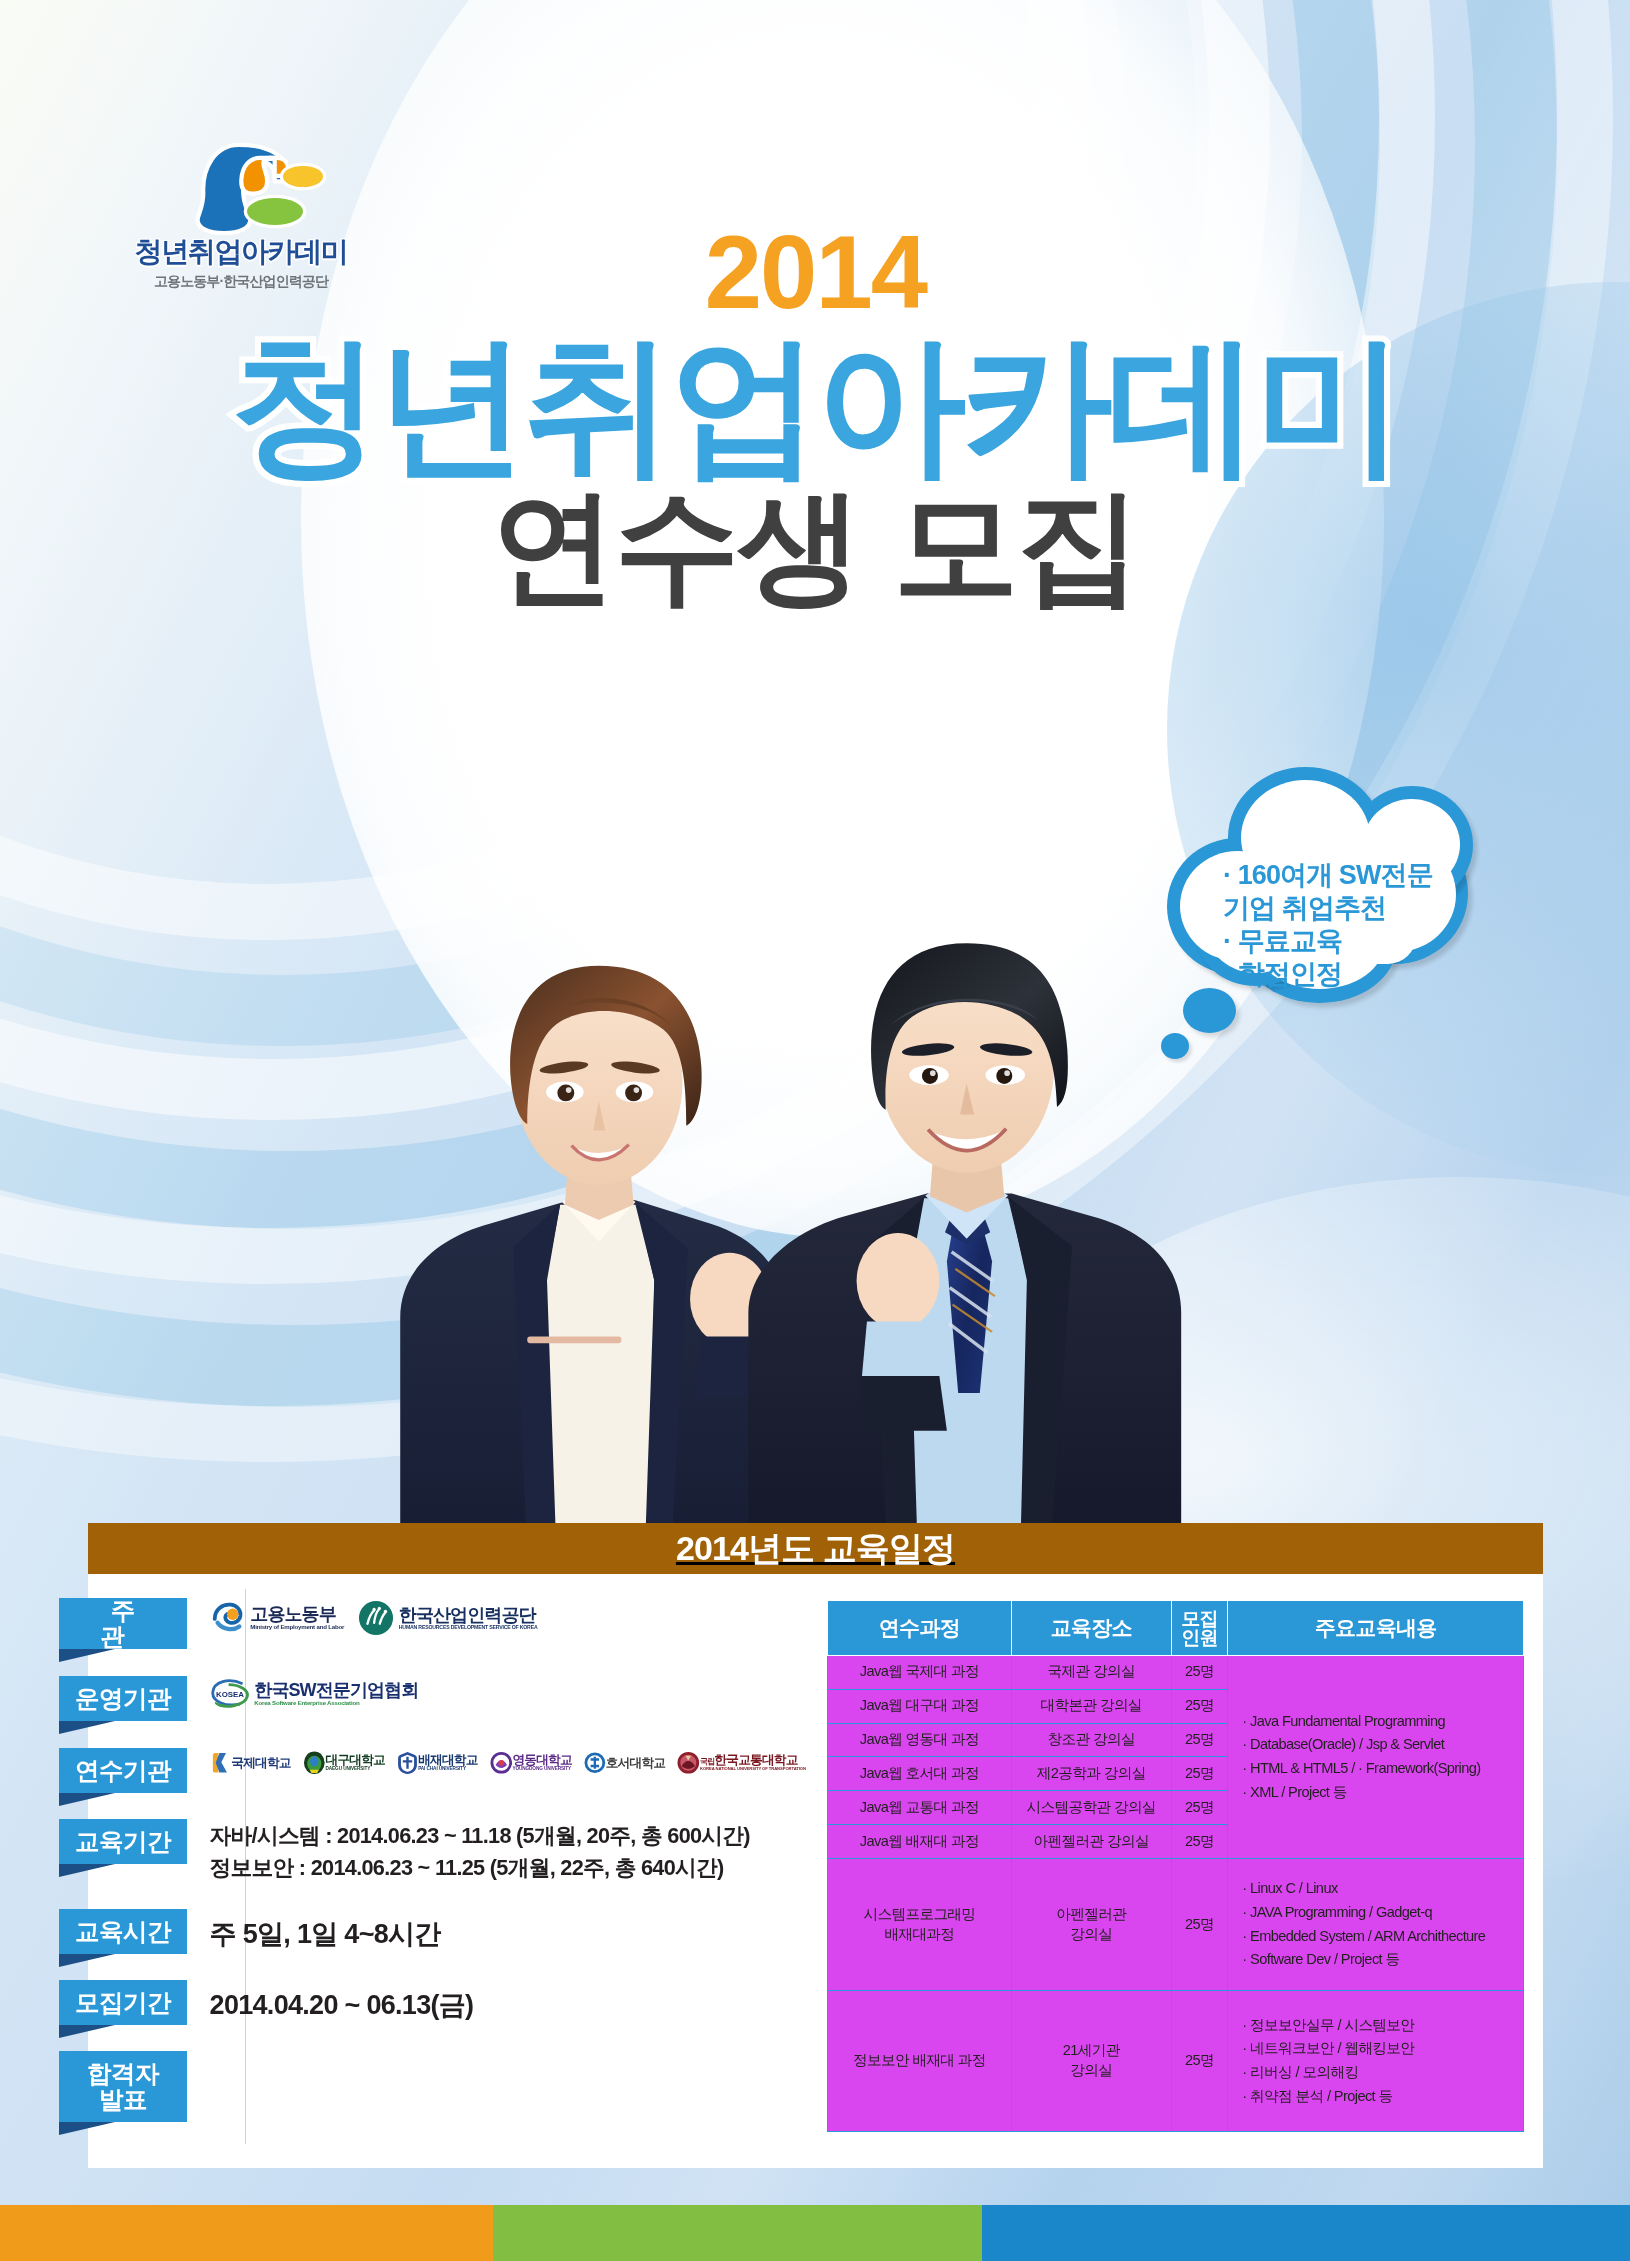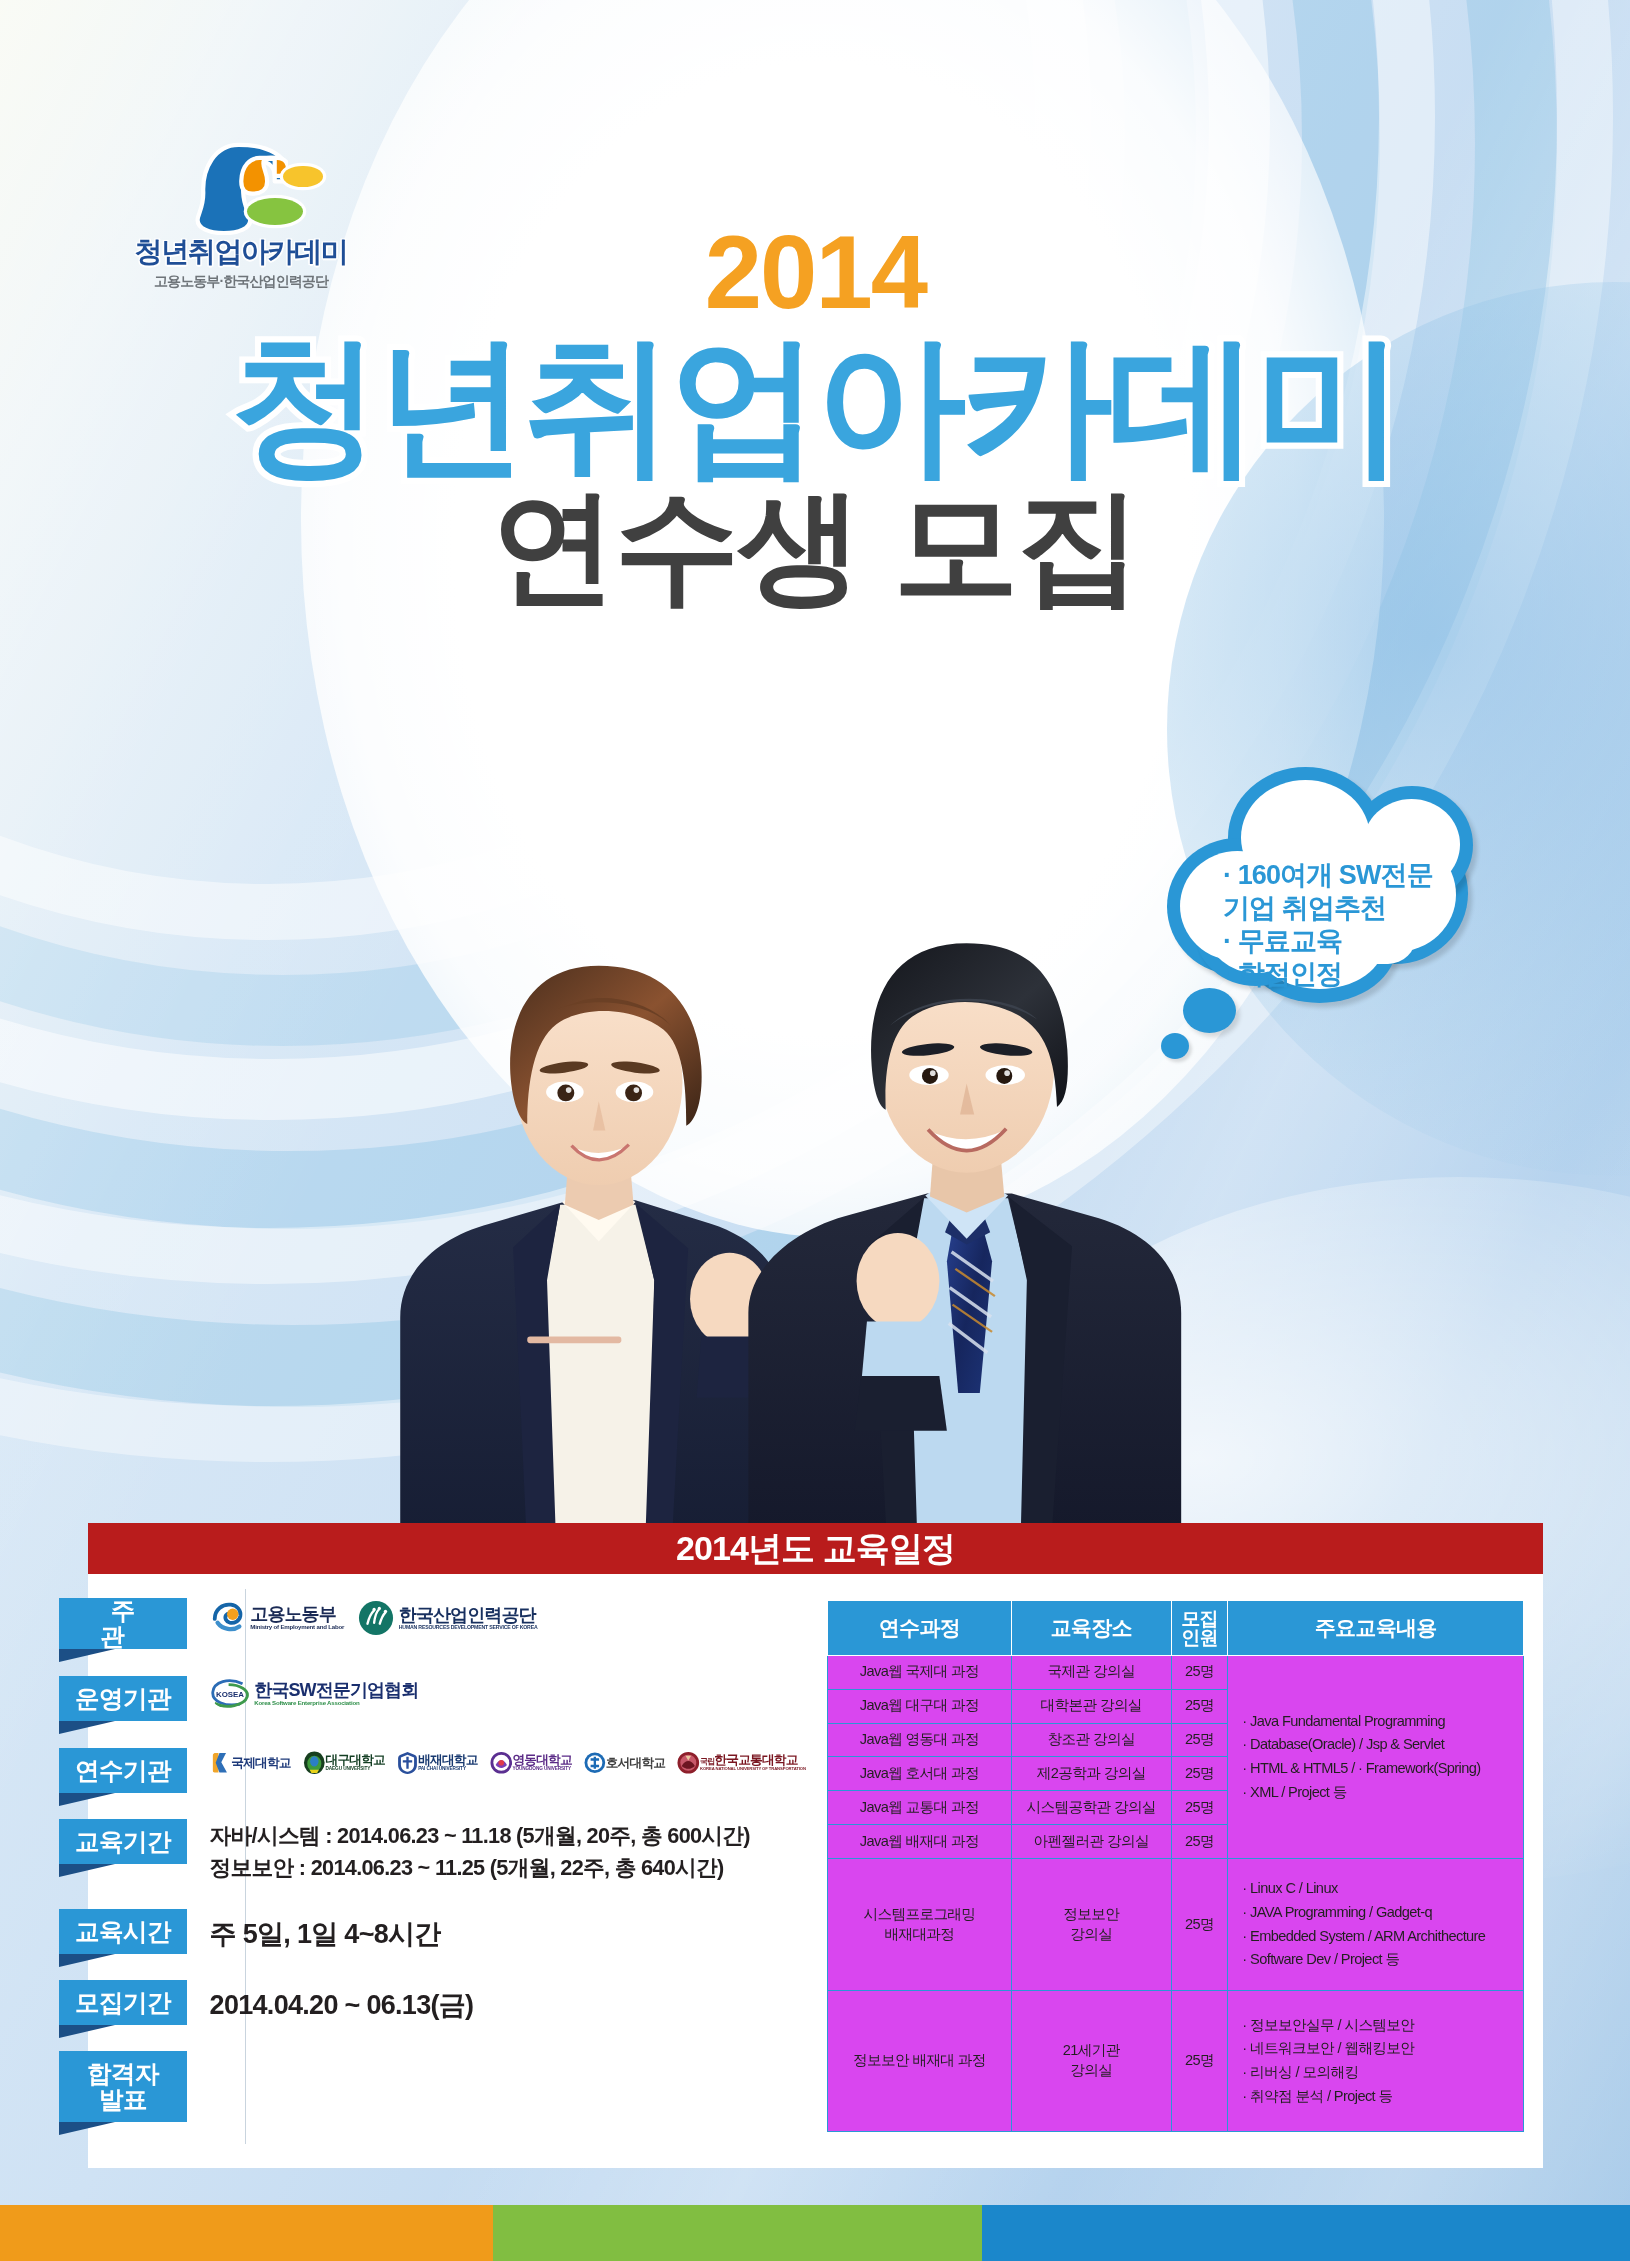--- a/index.html
+++ b/index.html
@@ -55,21 +55,21 @@
   .bubble-text{position:absolute;left:56px;top:92px;width:235px;color:#2a97d6;font-size:27px;font-weight:700;
     line-height:1.22;letter-spacing:-0.9px;z-index:5;}
   .bubble-text div{white-space:nowrap;}
   .tail1{position:absolute;left:16px;top:221px;width:53px;height:45px;border-radius:50%;background:#2a97d6;
     box-shadow:3.8px 4.2px 4.2px rgba(0,0,0,.13);}
   .tail2{position:absolute;left:-5.6px;top:266px;width:28px;height:26px;border-radius:50%;background:#2a97d6;
     box-shadow:2.8px 3.3px 3.3px rgba(0,0,0,.13);}
 
   
   .panel{position:absolute;left:88px;top:1523px;width:1455px;height:645px;}
-  .panel-bar{position:absolute;left:0;top:0;width:1455px;height:51px;background:#b91c1c;}
+  .panel-bar{position:absolute;left:0;top:0;width:1455px;height:51px;background:#a16207;text-decoration:underline;}
   .panel-bar span{display:block;text-align:center;color:#fff;font-size:34px;font-weight:700;letter-spacing:-0.9px;
     line-height:51px;}
   .panel-white{position:absolute;left:0;top:51px;width:1455px;height:594px;background:#fff;}
 
   .left-col{position:absolute;left:-29px;top:75px;width:734px;}
   .row{position:relative;display:flex;align-items:flex-start;}
   .tab{position:relative;width:128px;min-height:45px;background:#2a97d6;color:#fff;font-size:24.5px;font-weight:700;
     display:flex;align-items:center;justify-content:center;letter-spacing:-0.5px;flex:0 0 128px;text-align:center;
     line-height:1.05;}
   .tab.spaced{letter-spacing:21px;text-indent:21px;}
@@ -528,21 +528,21 @@
         </tr>
         <tr>
           <td>Java웹 배재대 과정</td>
           <td>아펜젤러관 강의실</td>
           <td>25명</td>
         </tr>
 
         <tr style="height:132px;">
           <td style="white-space:pre-line;">시스템프로그래밍
 배재대과정</td>
-          <td style="white-space:pre-line;">정보보안
+          <td style="white-space:pre-line;">아펜젤러관
 강의실</td>
           <td>25명</td>
           <td class="content">
             <div>· Linux C / Linux</div>
             <div>· JAVA Programming / Gadget-q</div>
             <div>· Embedded System / ARM Archithecture</div>
             <div>· Software Dev / Project 등</div>
           </td>
         </tr>
 

